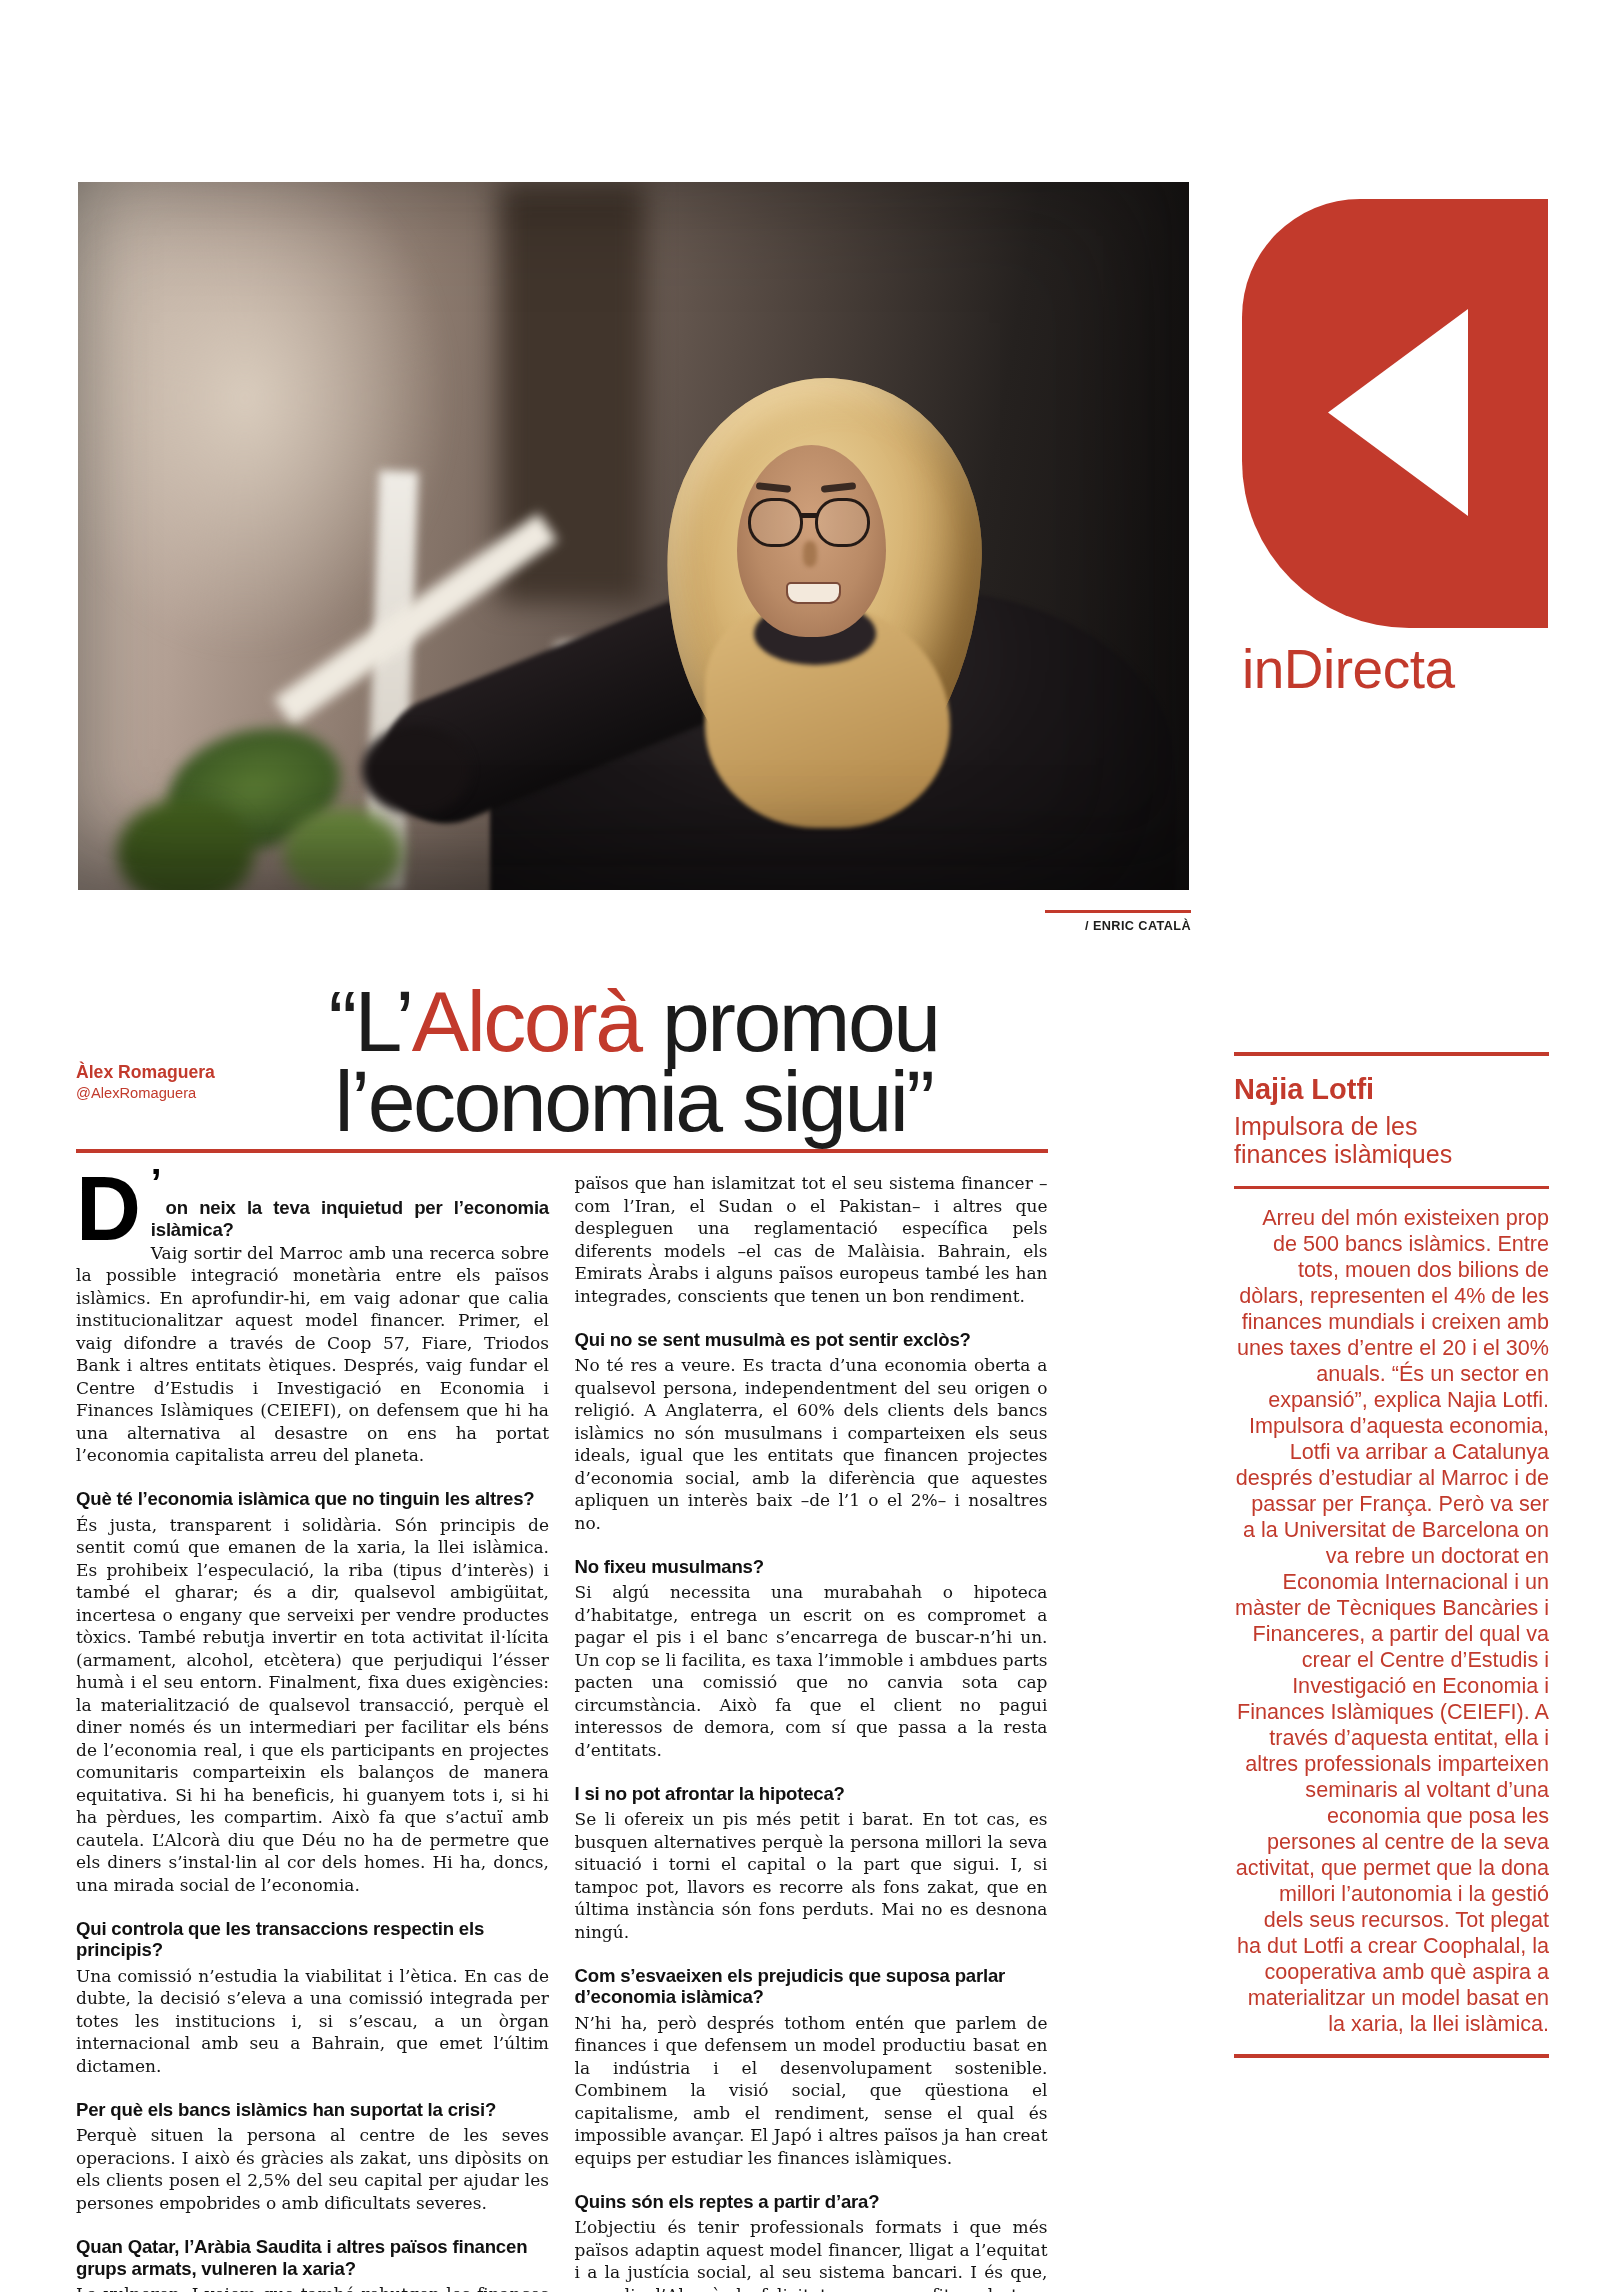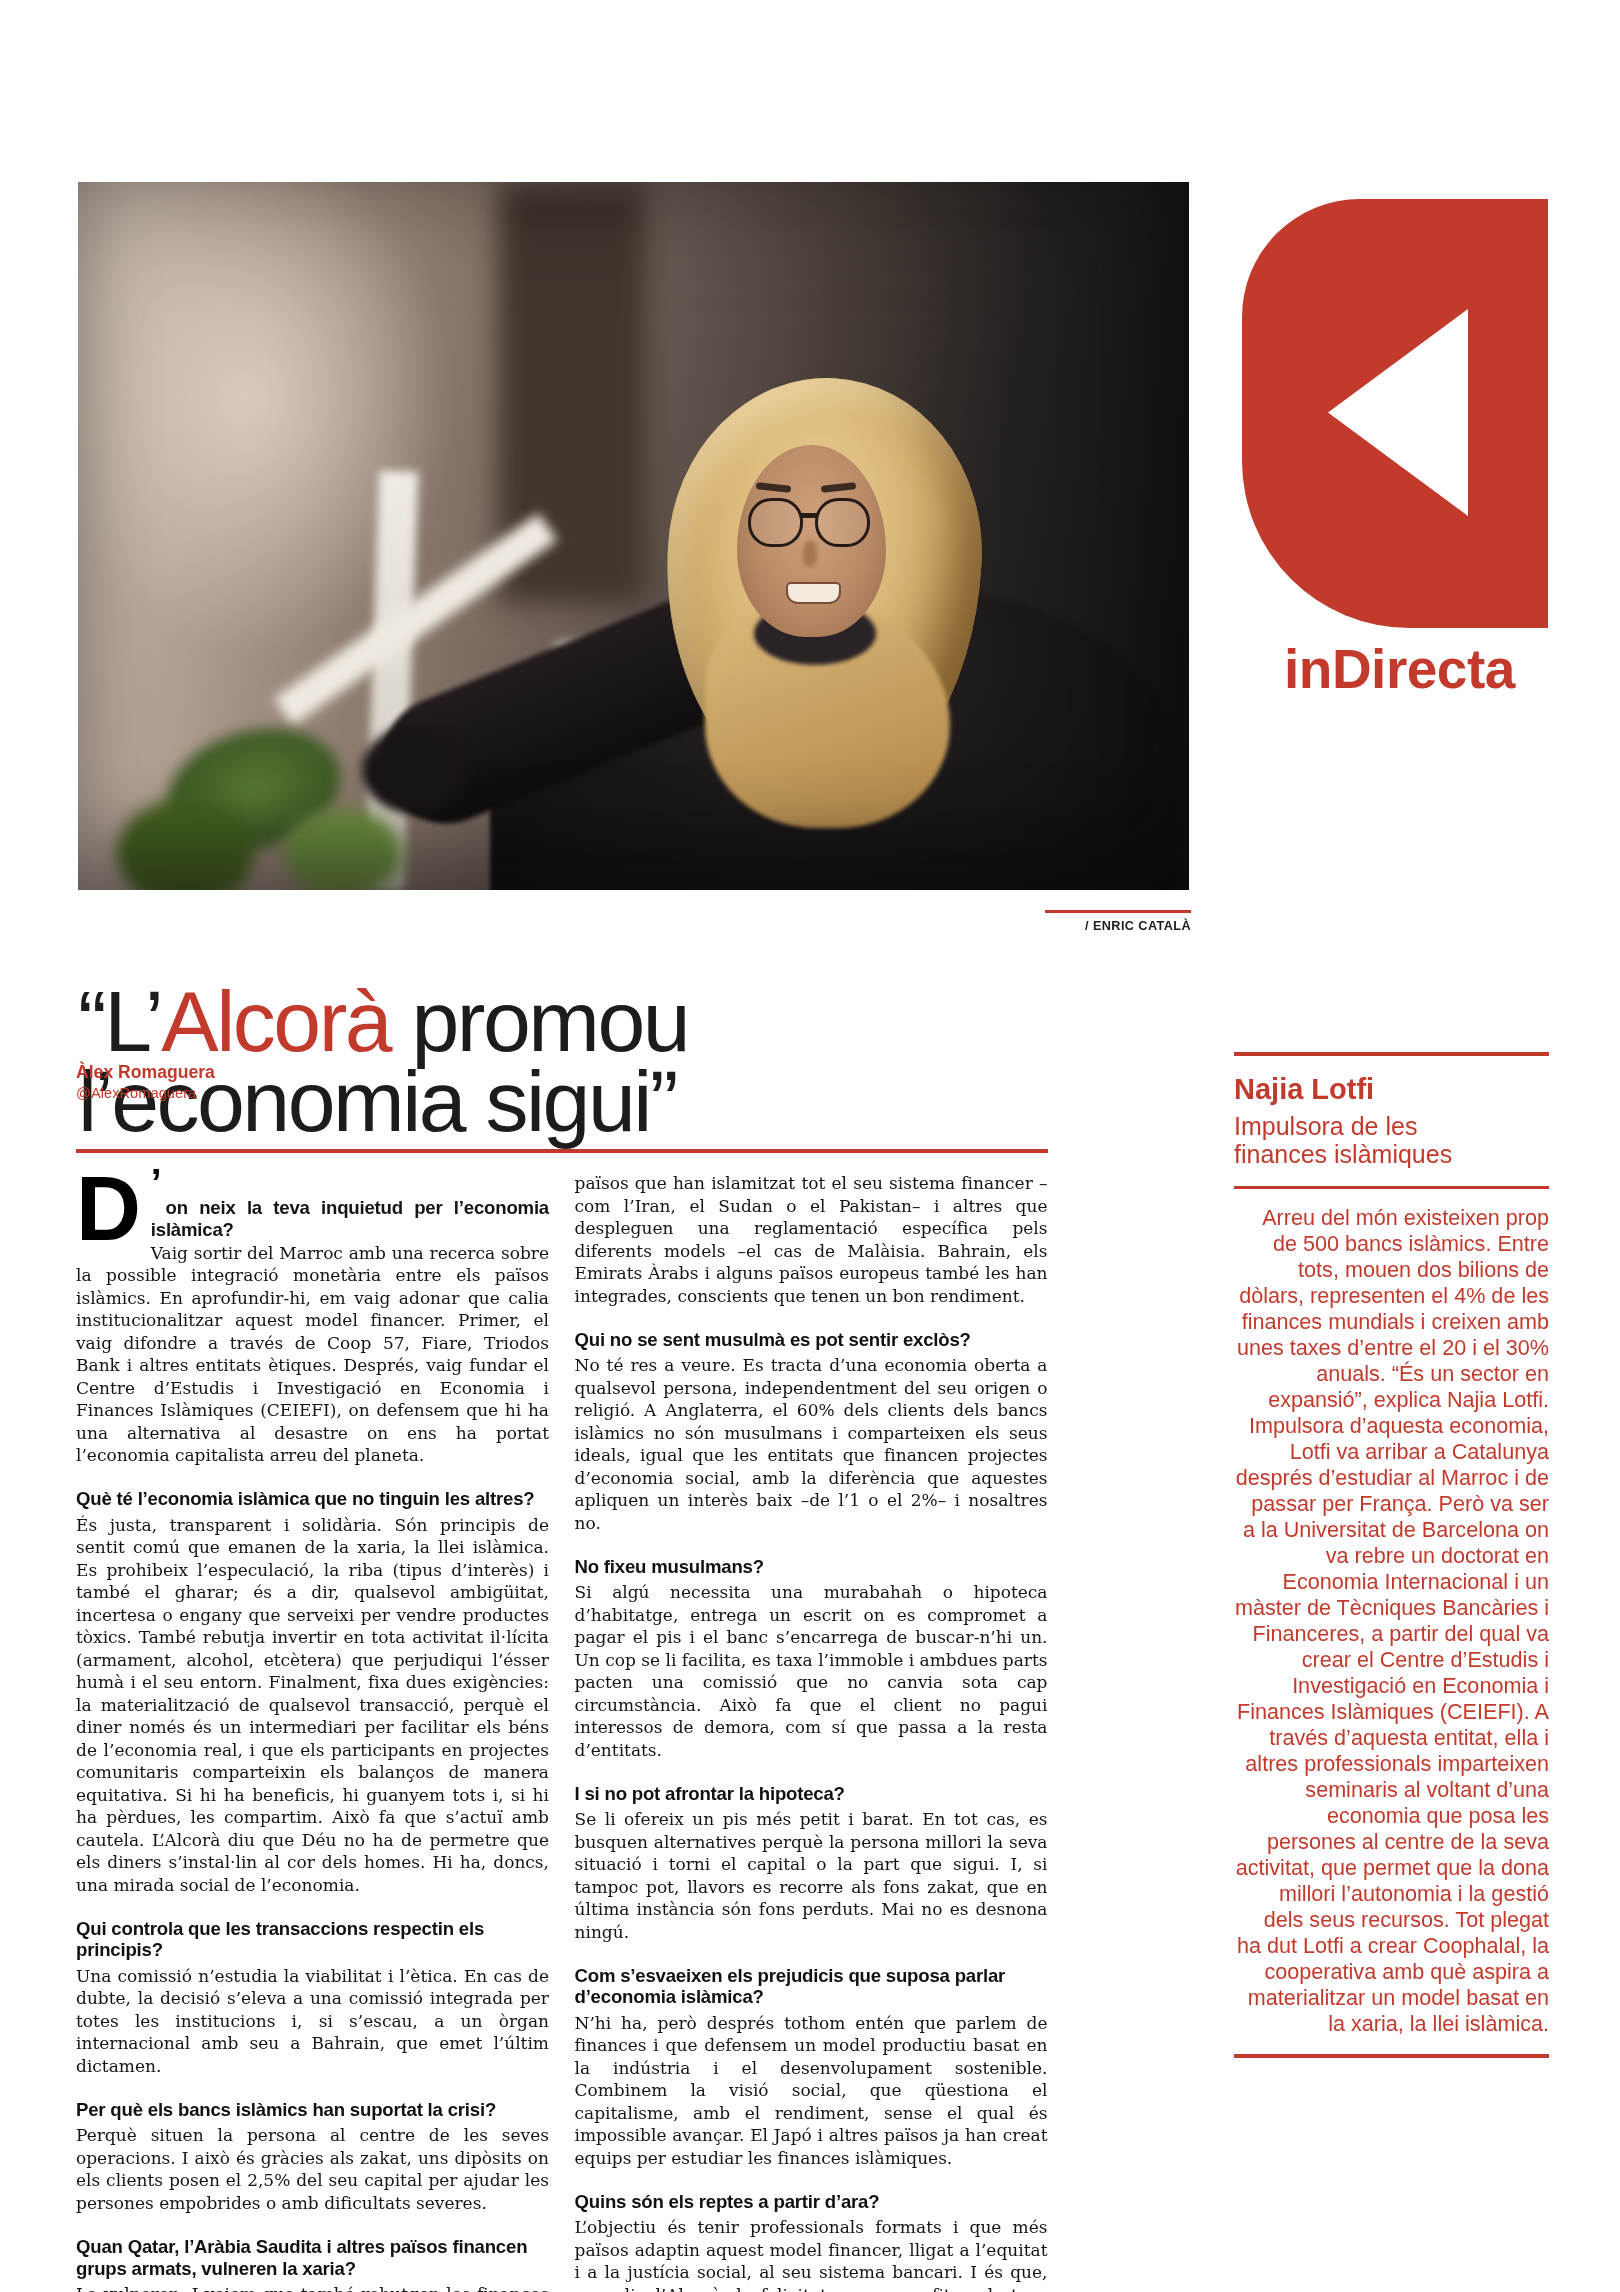--- a/index.html
+++ b/index.html
@@ -55,30 +55,30 @@
   .ph-smile{left:708px;top:400px;width:51px;height:17.6px;background:#f3e9dc;border:2px solid #7a4b39;
     border-radius:4.9px 4.9px 11.8px 11.8px;}
   .ph-vignette{left:0;top:0;width:100%;height:100%;
     box-shadow:inset 0 -39px 78px rgba(10,8,8,.35), inset -59px 0 118px rgba(10,8,8,.35);}
 
   
   .logo{position:absolute;left:1242px;top:199px;width:306px;height:429px;background:var(--red);
         border-radius:118px 0 0 167px;}
   .logo-tri{position:absolute;left:86px;top:110px;width:140px;height:207px;background:#ffffff;
         clip-path:polygon(100% 0, 100% 100%, 0 50%);}
-  .brand{position:absolute;left:1284px;top:642px;width:314px;color:var(--red);
-        font-weight:bold;font-size:55px;line-height:1;letter-spacing:-0.5px;}
+  .brand{position:absolute;left:1242px;top:642px;width:314px;color:var(--red);
+        font-weight:normal;font-size:55px;line-height:1;letter-spacing:-0.5px;}
 
   
   .credit-rule{position:absolute;left:1045px;top:910px;width:146px;height:2.9px;background:var(--red);}
   .credit{position:absolute;left:897px;top:919px;width:294px;text-align:right;
         font-size:12.7px;font-weight:bold;color:#1d1d1b;letter-spacing:0.4px;}
 
   
-  .headline{position:absolute;left:78px;top:923px;width:1111px;text-align:left;
+  .headline{position:absolute;left:78px;top:923px;width:1111px;text-align:center;
         font-size:86px;line-height:80px;font-weight:300;letter-spacing:-2.5px;color:#1c1c1c;}
   .headline .accent{color:var(--red);}
 
   
   .byline{position:absolute;left:76px;top:1062px;color:var(--red);}
   .byline .author{font-weight:bold;font-size:17.6px;line-height:21.6px;}
   .byline .handle{font-size:14.7px;line-height:19.6px;}
 
   .art-rule{position:absolute;left:76px;top:1149px;width:972px;height:3.9px;background:var(--red);}
 

